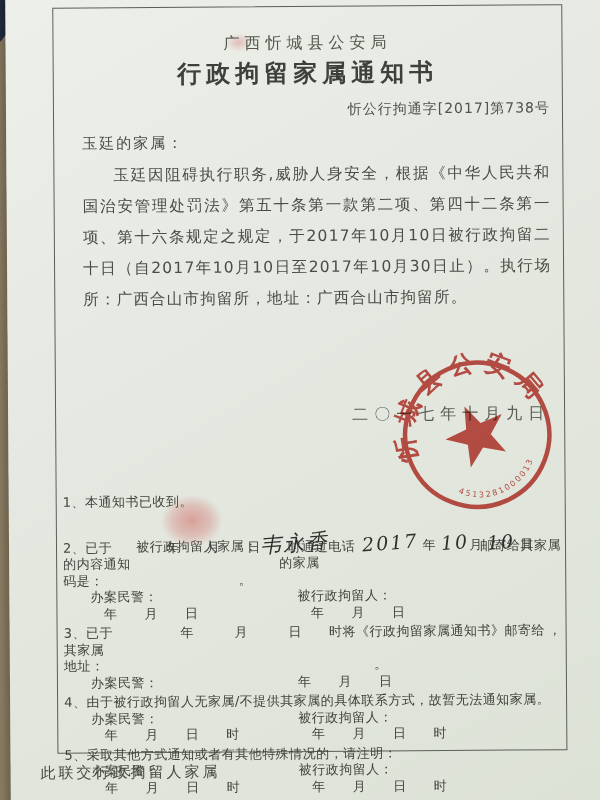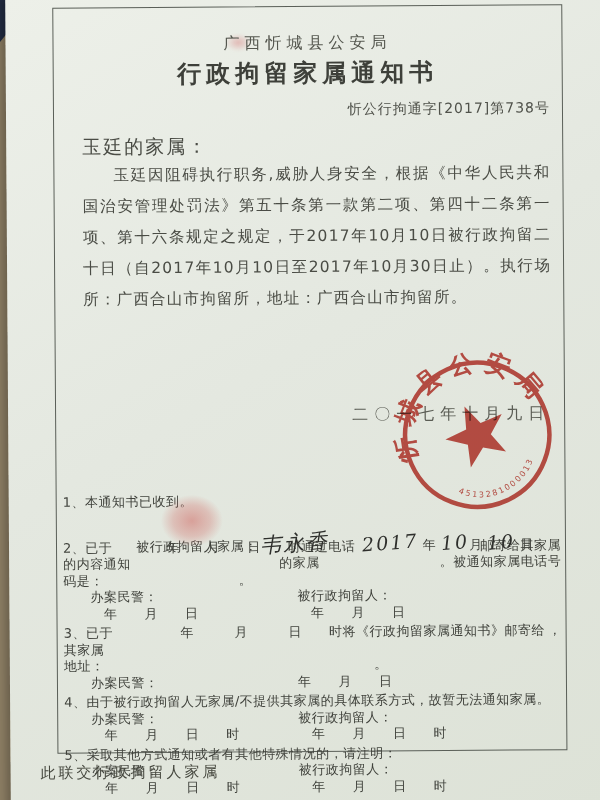--- a/index.html
+++ b/index.html
@@ -33,21 +33,21 @@
   .title {
     position:absolute; top:50px; left:0; width:100%;
     text-align:center; font-size:24px; font-weight:bold; letter-spacing:5px; color:#3e403a;
   }
   .doc-number {
     position:absolute; top:94px; right:12px;
     font-size:14px; letter-spacing:1px; color:#50524b;
   }
   .salutation {
     position:absolute; top:126px; left:28px;
-    font-size:19px; letter-spacing:2px; color:#4a4c45;
+    font-size:15px; letter-spacing:2px; color:#4a4c45;
   }
   .body-par {
     position:absolute; top:152px; left:28px; width:468px;
     font-size:15.5px; line-height:31px; letter-spacing:1.2px;
     text-align:justify; text-indent:2em; color:#4a4c45;
   }
   .issue-date {
     position:absolute; top:398px; right:14px;
     font-size:16px; letter-spacing:6px; color:#5a5c54; z-index:1;
   }
@@ -134,21 +134,20 @@
         </div>
       </div>
 
       <div class="item">
         <div class="line l-right">
           <span>2、已于　　　　年　　月　　日　　时通过电话</span>
           <span>邮寄给其家属</span>
         </div>
         <div class="line l-right">
           <span>的内容通知　　　　　　　　　　　的家属</span>
-          <span>。被通知家属电话号</span>
         </div>
         <div class="line">码是：　　　　　　　　　　。</div>
         <div class="line l-split2">
           <span>　　办案民警：</span>
           <span>被行政拘留人：</span>
         </div>
         <div class="line l-split2">
           <span>　　　年　　月　　日</span>
           <span>　年　　月　　日</span>
         </div>

